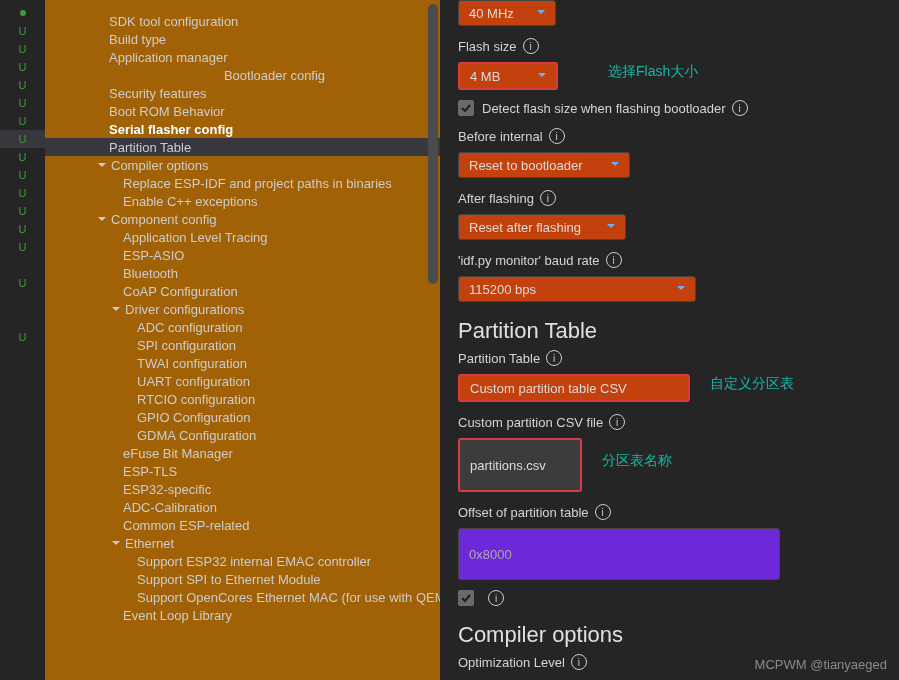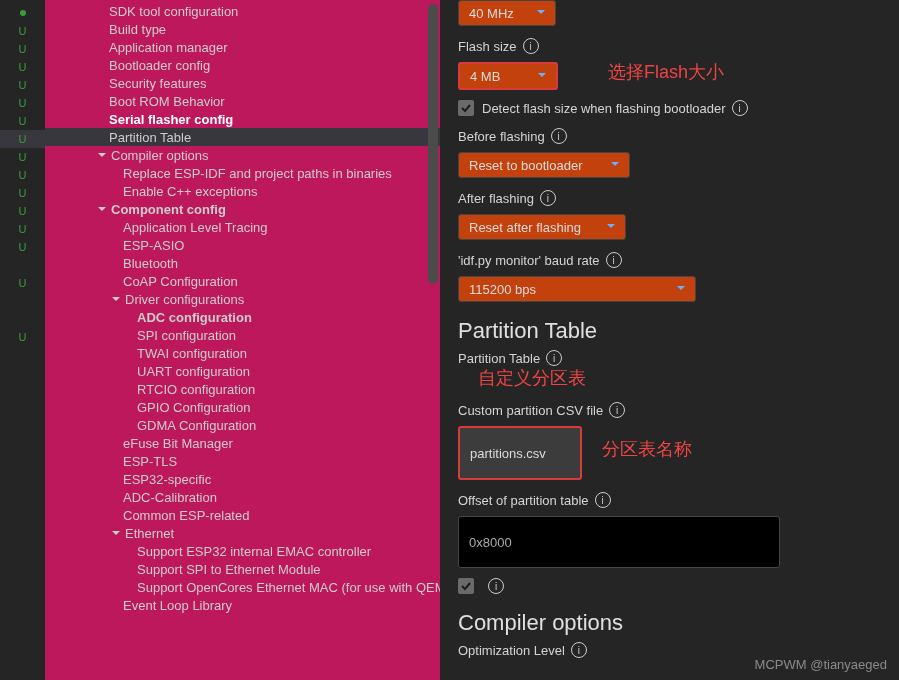--- a/index.html
+++ b/index.html
@@ -1,43 +1,43 @@
 <!DOCTYPE html>
 <html><head>
 <meta charset="utf-8">
 <style>
 html,body{margin:0;padding:0;background:#252526;color:#cccccc;font-family:"Segoe UI",Arial,sans-serif;font-size:13px;overflow:hidden;width:899px;height:680px}
 .container{display:flex;width:899px;height:680px}
 .gutter{width:45px;background:#252526;padding-top:4px}
 .gutter .g{height:18px;display:flex;align-items:center;justify-content:center;font-size:11px;color:#3a9d3a}
 .gutter .g.dot::before{content:"";display:block;width:6px;height:6px;border-radius:50%;background:#3a9d3a}
 .gutter .sel{background:#37373d}
-.sidebar{width:395px;background:#be185d;position:relative;padding-top:2px;overflow:hidden}
+.sidebar{width:395px;background:#a16207;position:relative;padding-top:12px;overflow:hidden}
 .sidebar .item{height:18px;display:flex;align-items:center;white-space:nowrap;cursor:pointer}
 .sidebar .item.selected{background:#37373d}
 .sidebar .item.bold{font-weight:600;color:#ffffff}
 .chev{display:inline-flex;width:14px;height:14px;align-items:center;justify-content:center;margin-right:2px}
 .chev svg{width:12px;height:12px;fill:#cccccc}
 .scrollbar{position:absolute;right:2px;top:4px;width:10px;height:280px;background:#4b4b4b;border-radius:5px}
 .content{flex:1;background:#252526;padding:0 18px 0 18px;overflow:hidden}
 .lbl{display:flex;align-items:center;color:#d4d4d4;margin-top:12px;font-size:13px}
 .lbl.big{font-size:22px;color:#e0e0e0;margin-top:16px}
 .lbl.sub{margin-top:6px}
 .info{display:inline-flex;width:14px;height:14px;border:1px solid #cccccc;border-radius:50%;align-items:center;justify-content:center;font-size:10px;margin-left:6px;color:#cccccc}
 .select{display:inline-flex;align-items:center;justify-content:space-between;background:#c2410c;border:1px solid #454545;border-radius:3px;height:24px;padding:0 8px 0 10px;margin-top:8px;color:#dcdcdc;cursor:pointer}
 .select.hl{border:2px solid #d83b3b}
 .select .arr{margin-left:18px}
 .arr svg{width:12px;height:12px;fill:#6ab0ff}
 .check{display:flex;align-items:center;margin-top:10px;color:#d4d4d4}
 .checkbox{width:16px;height:16px;background:#6a6a6a;border-radius:2px;margin-right:8px;display:flex;align-items:center;justify-content:center}
 .checkbox svg{width:12px;height:12px;fill:#1e1e1e}
 .textbox{background:#3c3c3c;border:1px solid #454545;border-radius:3px;height:24px;padding:13px 10px;margin-top:8px;display:flex;align-items:center;color:#dcdcdc}
 .textbox.hl{border:2px solid #d83b3b}
-.textbox.ro{background:#000000;width:300px;color:#aaaaaa}
-.annot{color:#ef4444;font-size:18px;margin-left:20px}
+.textbox.ro{background:#6d28d9;width:300px;color:#aaaaaa}
+.annot{color:#14b8a6;font-size:14px;margin-left:20px}
 .row{display:flex;align-items:center}
 .watermark{position:absolute;right:12px;bottom:8px;color:#8a8a8a;font-size:13px}
 </style>
 </head>
 <body>
 
 <div class="container">
   <div class="gutter" id="gutter">
       <div class="g dot"></div>
       <div class="g">U</div>
@@ -81,21 +81,21 @@
     <div id="tree">
         <div class="item" style="padding-left: 64px;">
           <span>SDK tool configuration</span>
         </div>
         <div class="item" style="padding-left: 64px;">
           <span>Build type</span>
         </div>
         <div class="item" style="padding-left: 64px;">
           <span>Application manager</span>
         </div>
-        <div class="item" style="padding-left: 64px;">
+        <div class="item" style="padding-left: 64px; justify-content: center;">
           <span>Bootloader config</span>
         </div>
         <div class="item" style="padding-left: 64px;">
           <span>Security features</span>
         </div>
         <div class="item" style="padding-left: 64px;">
           <span>Boot ROM Behavior</span>
         </div>
         <div class="item bold" style="padding-left: 64px;">
           <span>Serial flasher config</span>
@@ -110,21 +110,21 @@
             </svg>
           </span>
           <span>Compiler options</span>
         </div>
         <div class="item" style="padding-left: 78px;">
           <span>Replace ESP-IDF and project paths in binaries</span>
         </div>
         <div class="item" style="padding-left: 78px;">
           <span>Enable C++ exceptions</span>
         </div>
-        <div class="item" style="padding-left: 50px; font-weight: bold;">
+        <div class="item" style="padding-left: 50px;">
           <span class="chev">
             <svg viewBox="0 0 12 12">
               <path d="M2 4l4 4 4-4z"></path>
             </svg>
           </span>
           <span>Component config</span>
         </div>
         <div class="item" style="padding-left: 78px;">
           <span>Application Level Tracing</span>
         </div>
@@ -138,21 +138,21 @@
           <span>CoAP Configuration</span>
         </div>
         <div class="item" style="padding-left: 64px;">
           <span class="chev">
             <svg viewBox="0 0 12 12">
               <path d="M2 4l4 4 4-4z"></path>
             </svg>
           </span>
           <span>Driver configurations</span>
         </div>
-        <div class="item" style="padding-left: 92px; font-weight: bold;">
+        <div class="item" style="padding-left: 92px;">
           <span>ADC configuration</span>
         </div>
         <div class="item" style="padding-left: 92px;">
           <span>SPI configuration</span>
         </div>
         <div class="item" style="padding-left: 92px;">
           <span>TWAI configuration</span>
         </div>
         <div class="item" style="padding-left: 92px;">
           <span>UART configuration</span>
@@ -231,21 +231,21 @@
       <div class="checkbox">
           <svg viewBox="0 0 12 12">
             <path d="M2 6l3 3 5-6" stroke="#1e1e1e" stroke-width="2" fill="none"></path>
           </svg>
         </div>
       <span>Detect flash size when flashing bootloader</span>
       <span class="info">i</span>
     </div>
 
     <div class="lbl">
-      <span>Before flashing</span>
+      <span>Before internal</span>
       <span class="info">i</span>
     </div>
     <div class="select" style="width:152px">
       <span>Reset to bootloader</span>
       <span class="arr"><svg viewBox="0 0 12 12">
             <path d="M2 4l4 4 4-4z"></path>
           </svg></span>
     </div>
 
     <div class="lbl">
@@ -269,20 +269,23 @@
             <path d="M2 4l4 4 4-4z"></path>
           </svg></span>
     </div>
 
     <div class="lbl big">Partition Table</div>
     <div class="lbl sub">
       <span>Partition Table</span>
       <span class="info">i</span>
     </div>
     <div class="row">
+      <div class="select hl" style="width:210px">
+        <span>Custom partition table CSV</span>
+      </div>
       <span class="annot">自定义分区表</span>
     </div>
 
     <div class="lbl">
       <span>Custom partition CSV file</span>
       <span class="info">i</span>
     </div>
     <div class="row">
       <div class="textbox hl" style="width:100px">
         <span>partitions.csv</span>

